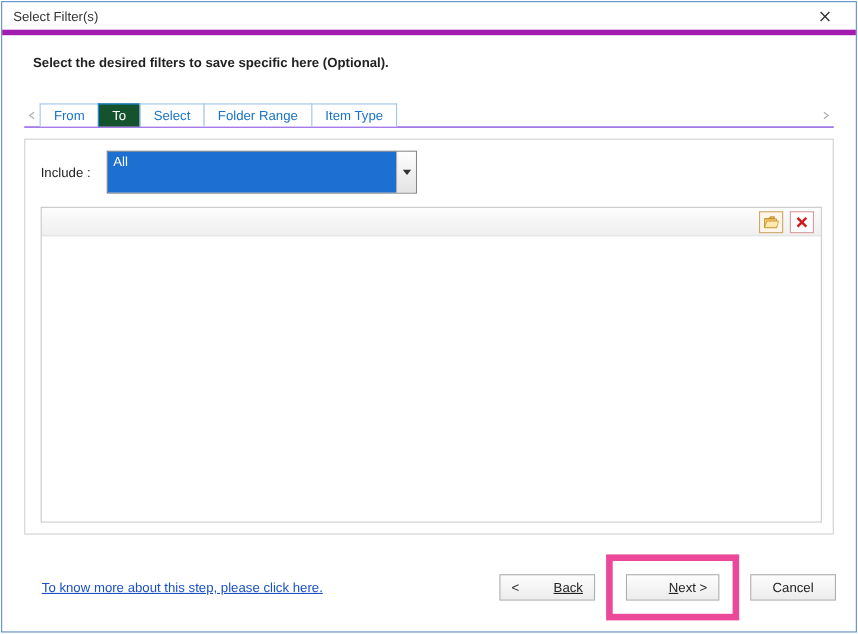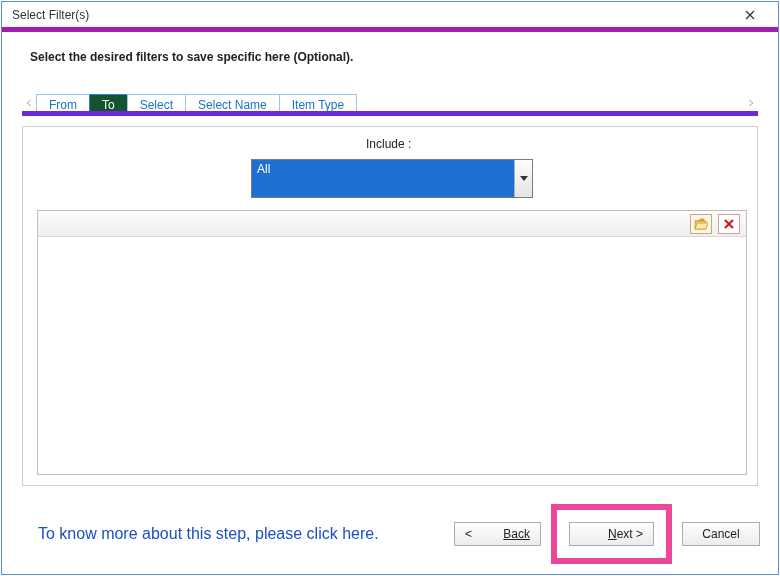--- a/index.html
+++ b/index.html
@@ -52,21 +52,21 @@
       font-size: 12px;
       font-weight: bold;
       color: #222;
       margin-bottom: 30px;
       padding-left: 8px;
     }
     .tabstrip {
       display: flex;
       align-items: stretch;
       height: 22px;
-      border-bottom: 5px solid #6d28d9;
+      border-bottom: 1px solid #6d28d9;
     }
     .scroll-arrow {
       width: 14px;
       display: flex;
       align-items: center;
       justify-content: center;
       color: #999;
       font-size: 10px;
     }
     .scroll-arrow.right { margin-left: auto; }
@@ -92,21 +92,20 @@
       padding: 10px 10px 10px 14px;
       display: flex;
       flex-direction: column;
       height: 360px;
     }
     .include-row {
       display: flex;
       align-items: center;
       gap: 8px;
       margin-bottom: 12px;
-      flex-direction: column;
     }
     .include-label {
       font-size: 12px;
       color: #222;
       width: 52px;
     }
     .combo {
       display: flex;
       align-items: stretch;
       height: 39px;
@@ -162,21 +161,22 @@
       flex: 1;
       background: #fff;
     }
     .footer {
       display: flex;
       align-items: center;
       padding: 12px 18px 18px 36px;
     }
     .help-link {
       color: #1a4fc7;
-      font-size: 16px;
+      text-decoration: underline;
+      font-size: 12px;
       cursor: pointer;
     }
     .btn-row {
       margin-left: auto;
       display: flex;
       gap: 10px;
     }
     .btn {
       min-width: 78px;
       height: 24px;
@@ -221,21 +221,21 @@
 
     <div class="tabstrip">
       <div class="scroll-arrow">
         <svg width="6" height="8" viewBox="0 0 6 8">
           <polyline points="5,1 1,4 5,7" fill="none" stroke="#aaa" stroke-width="1"></polyline>
         </svg>
       </div>
       <div class="tab">From</div>
       <div class="tab active">To</div>
       <div class="tab">Select</div>
-      <div class="tab">Select Name</div>
+      <div class="tab">Folder Range</div>
       <div class="tab">Item Type</div>
       <div class="scroll-arrow right">
         <svg width="6" height="8" viewBox="0 0 6 8">
           <polyline points="1,1 5,4 1,7" fill="none" stroke="#aaa" stroke-width="1"></polyline>
         </svg>
       </div>
     </div>
 
     <div class="filter-box">
 

